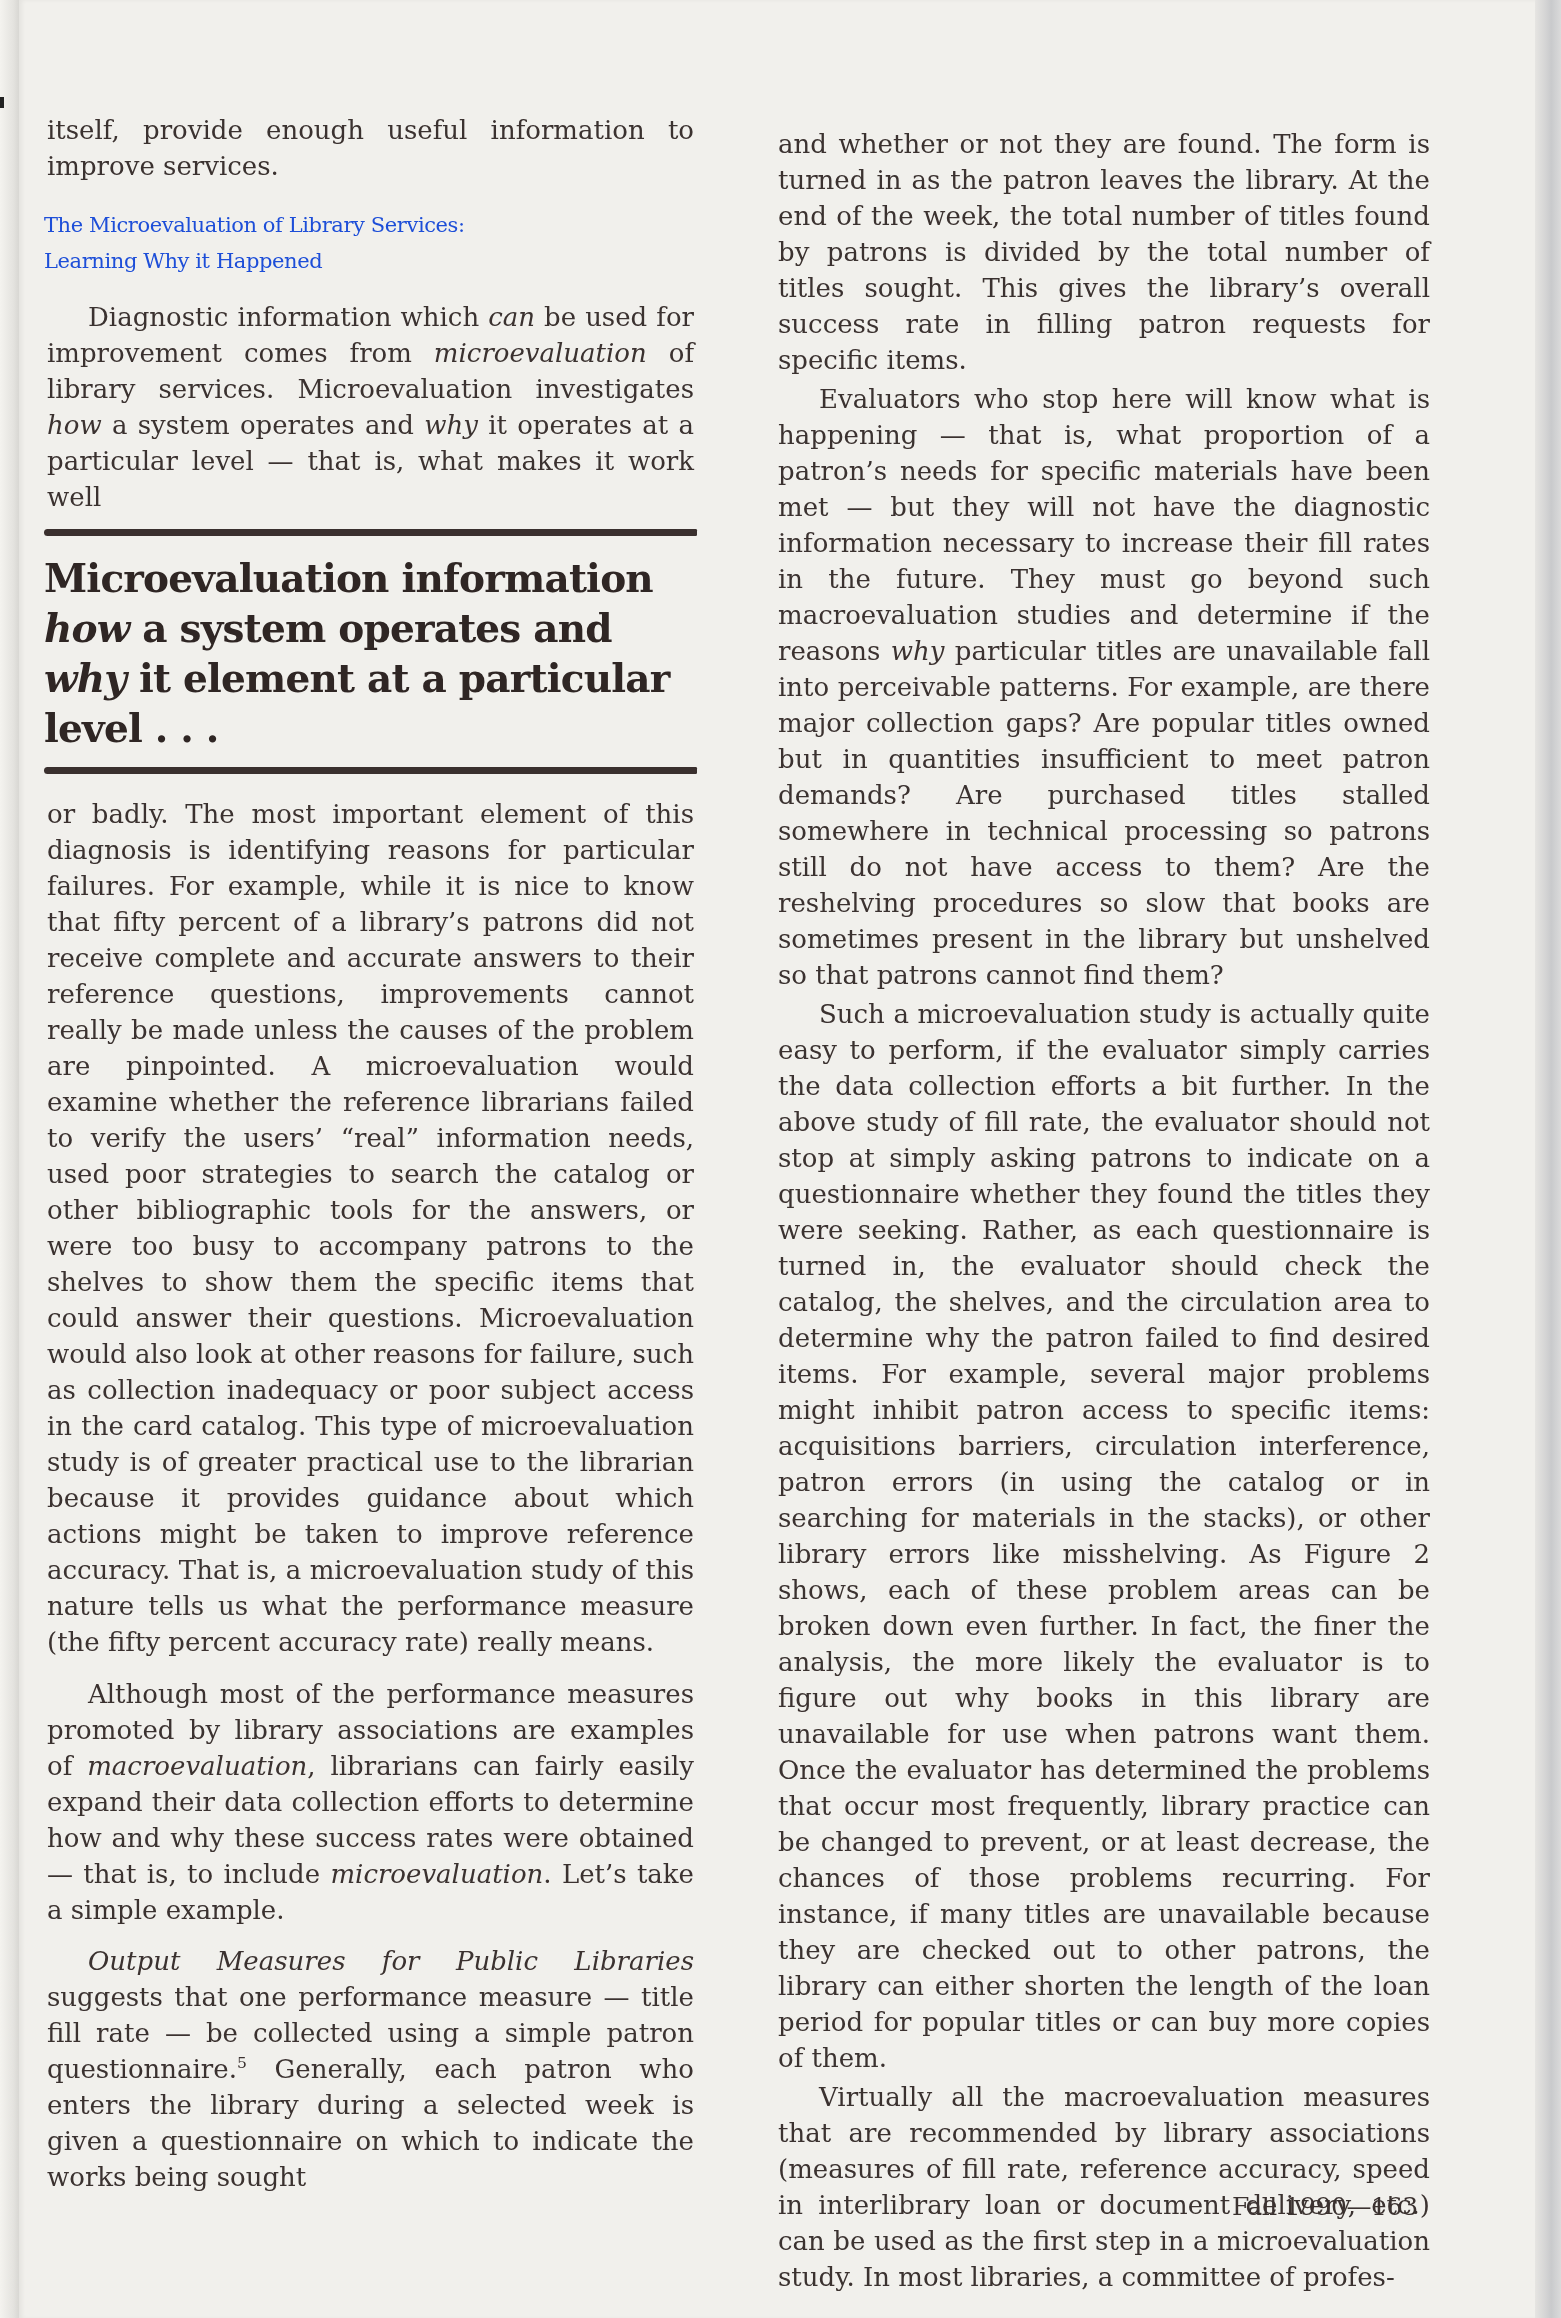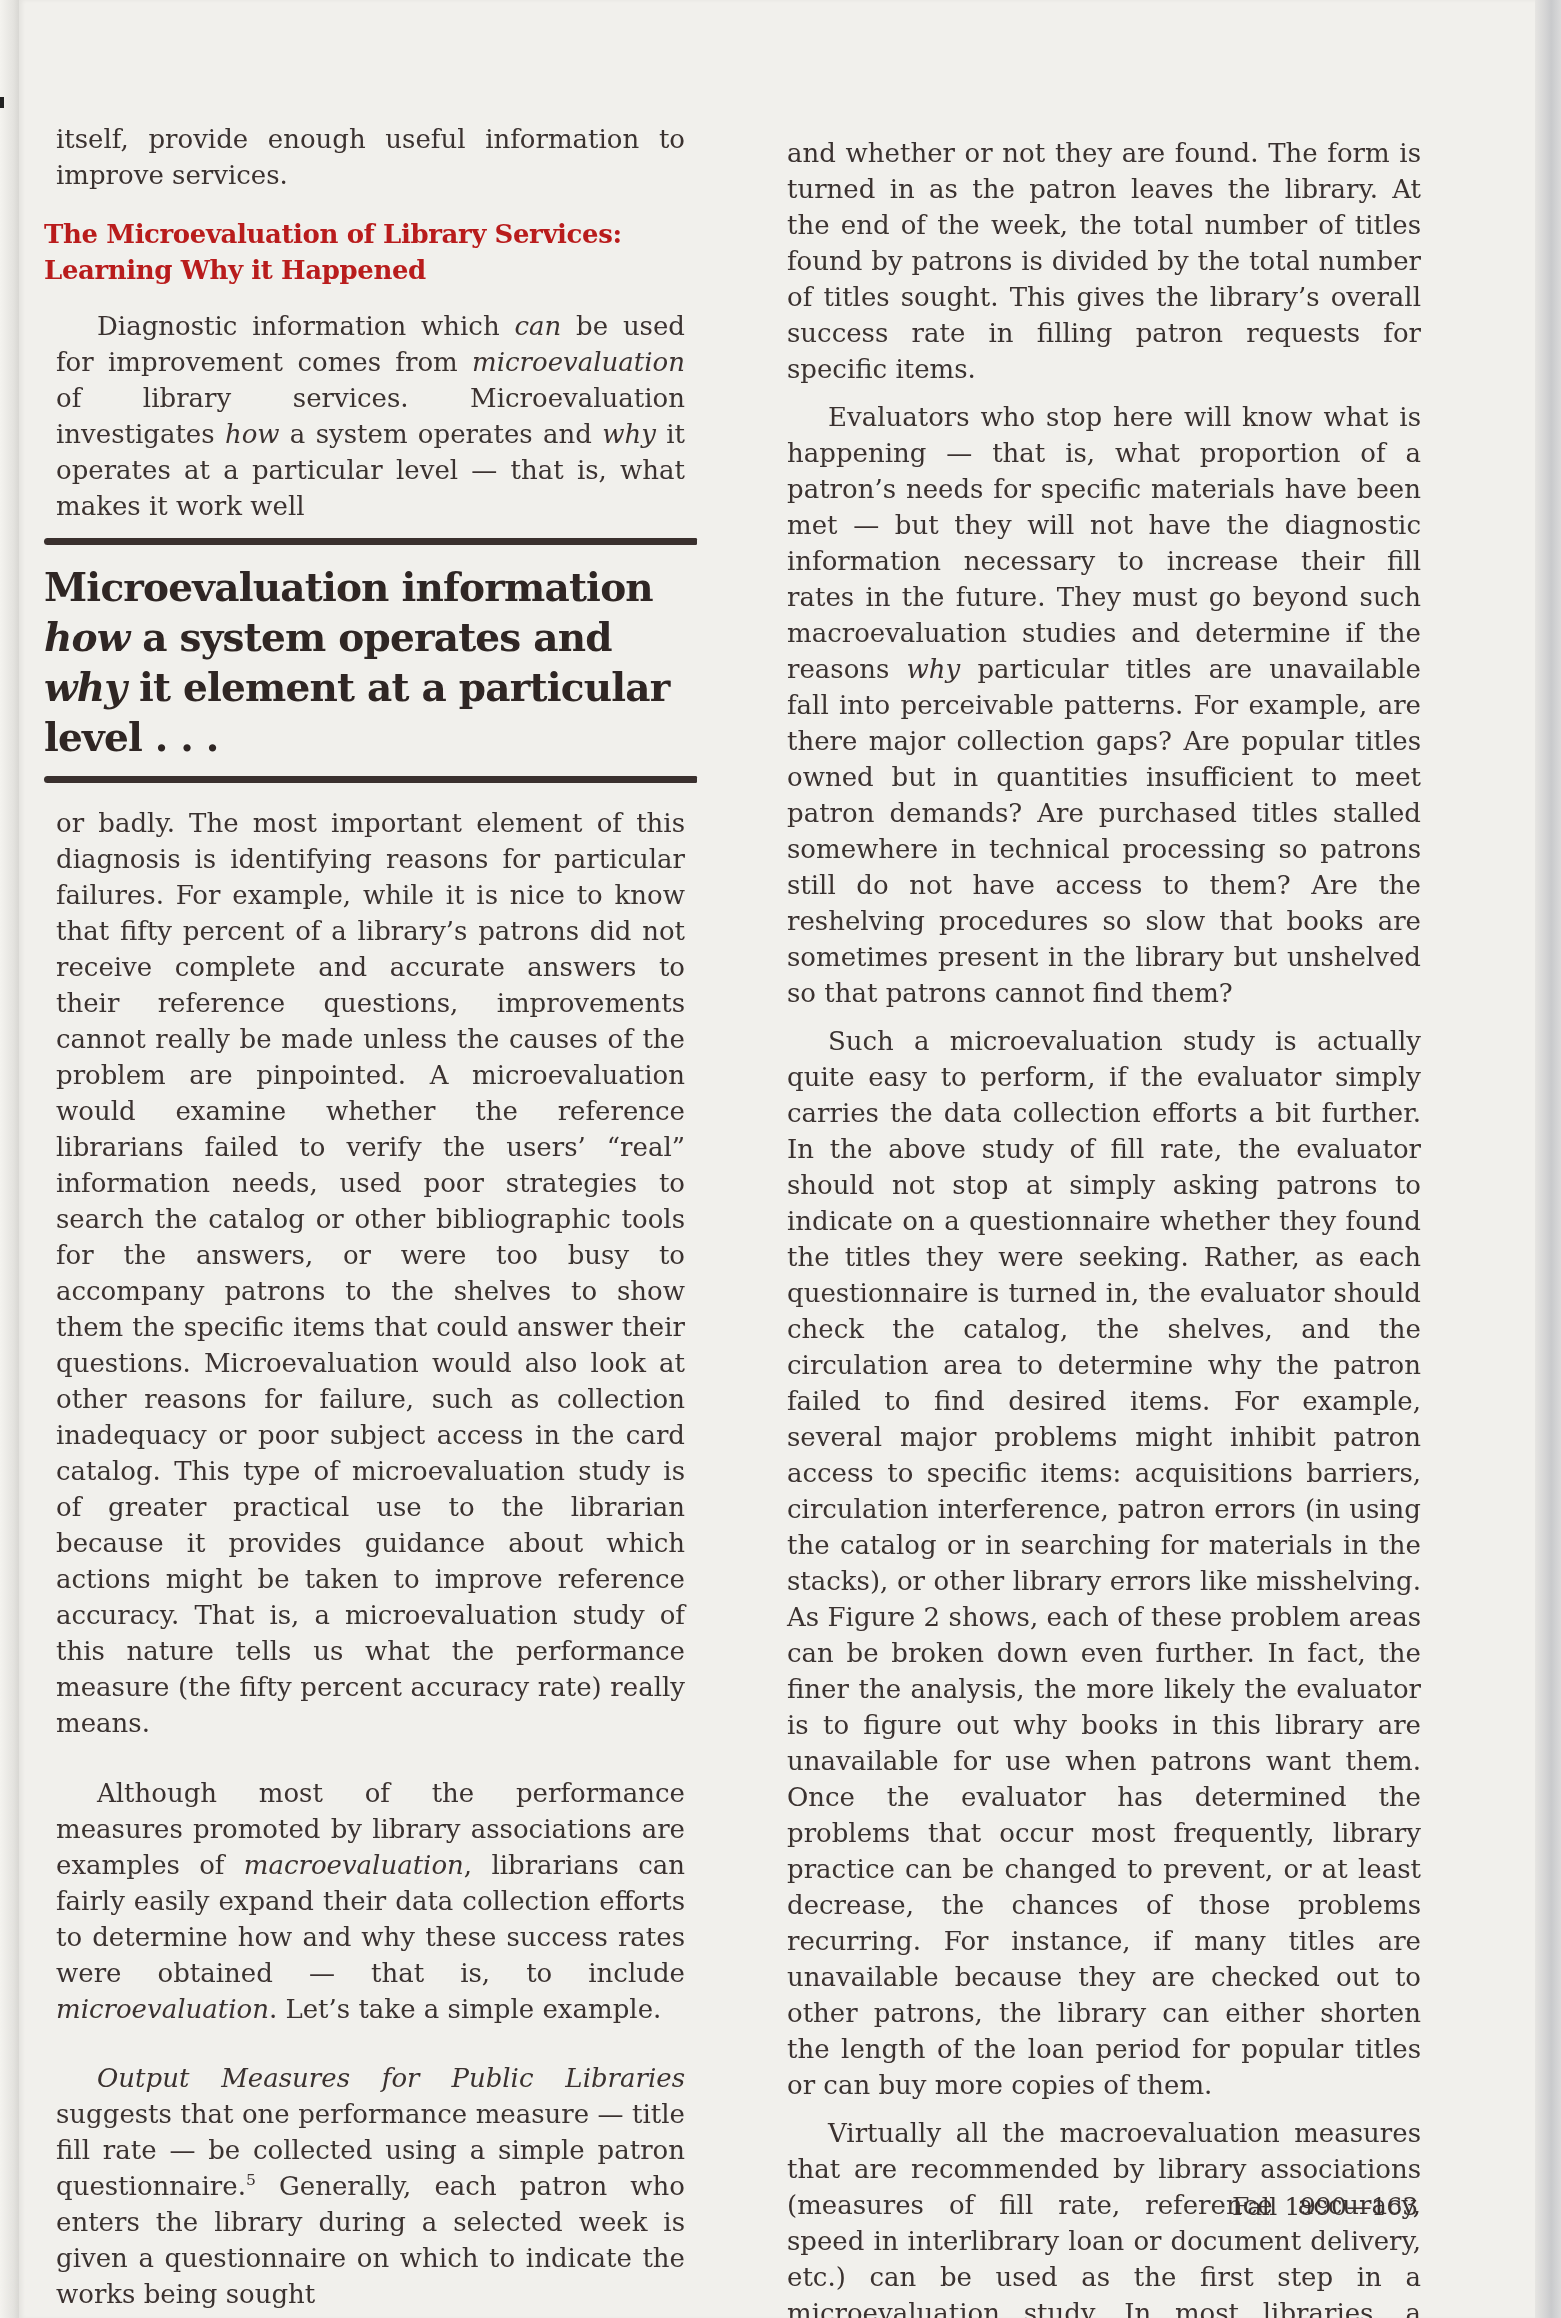--- a/index.html
+++ b/index.html
@@ -59,33 +59,33 @@
   .col-left {
     left: 44px;
     width: 653px;
   }
   .col-right {
     left: 775px;
     width: 658px;
     top: 123px;
   }
   .col p {
-    margin: 12px;
+    margin: 3px;
   }
   .col p.indent {
     text-indent: 41px;
   }
   .section-heading {
     font-family: "DejaVu Serif", "Liberation Serif", serif;
-    font-weight: bold;
-    font-size: 26px;
+    font-weight: normal;
+    font-size: 21px;
     line-height: 36px;
     margin: 23.4px 0 20px 0;
     letter-spacing: -0.4px;
-    color: #b91c1c;
+    color: #1d4ed8;
   }
   .pull-quote {
     margin: 14px 0 22px 0;
     position: relative;
   }
   .rule {
     height: 7px;
     background: #3a302e;
     border-radius: 4.7px 1.6px 1.6px 4.7px;
   }

